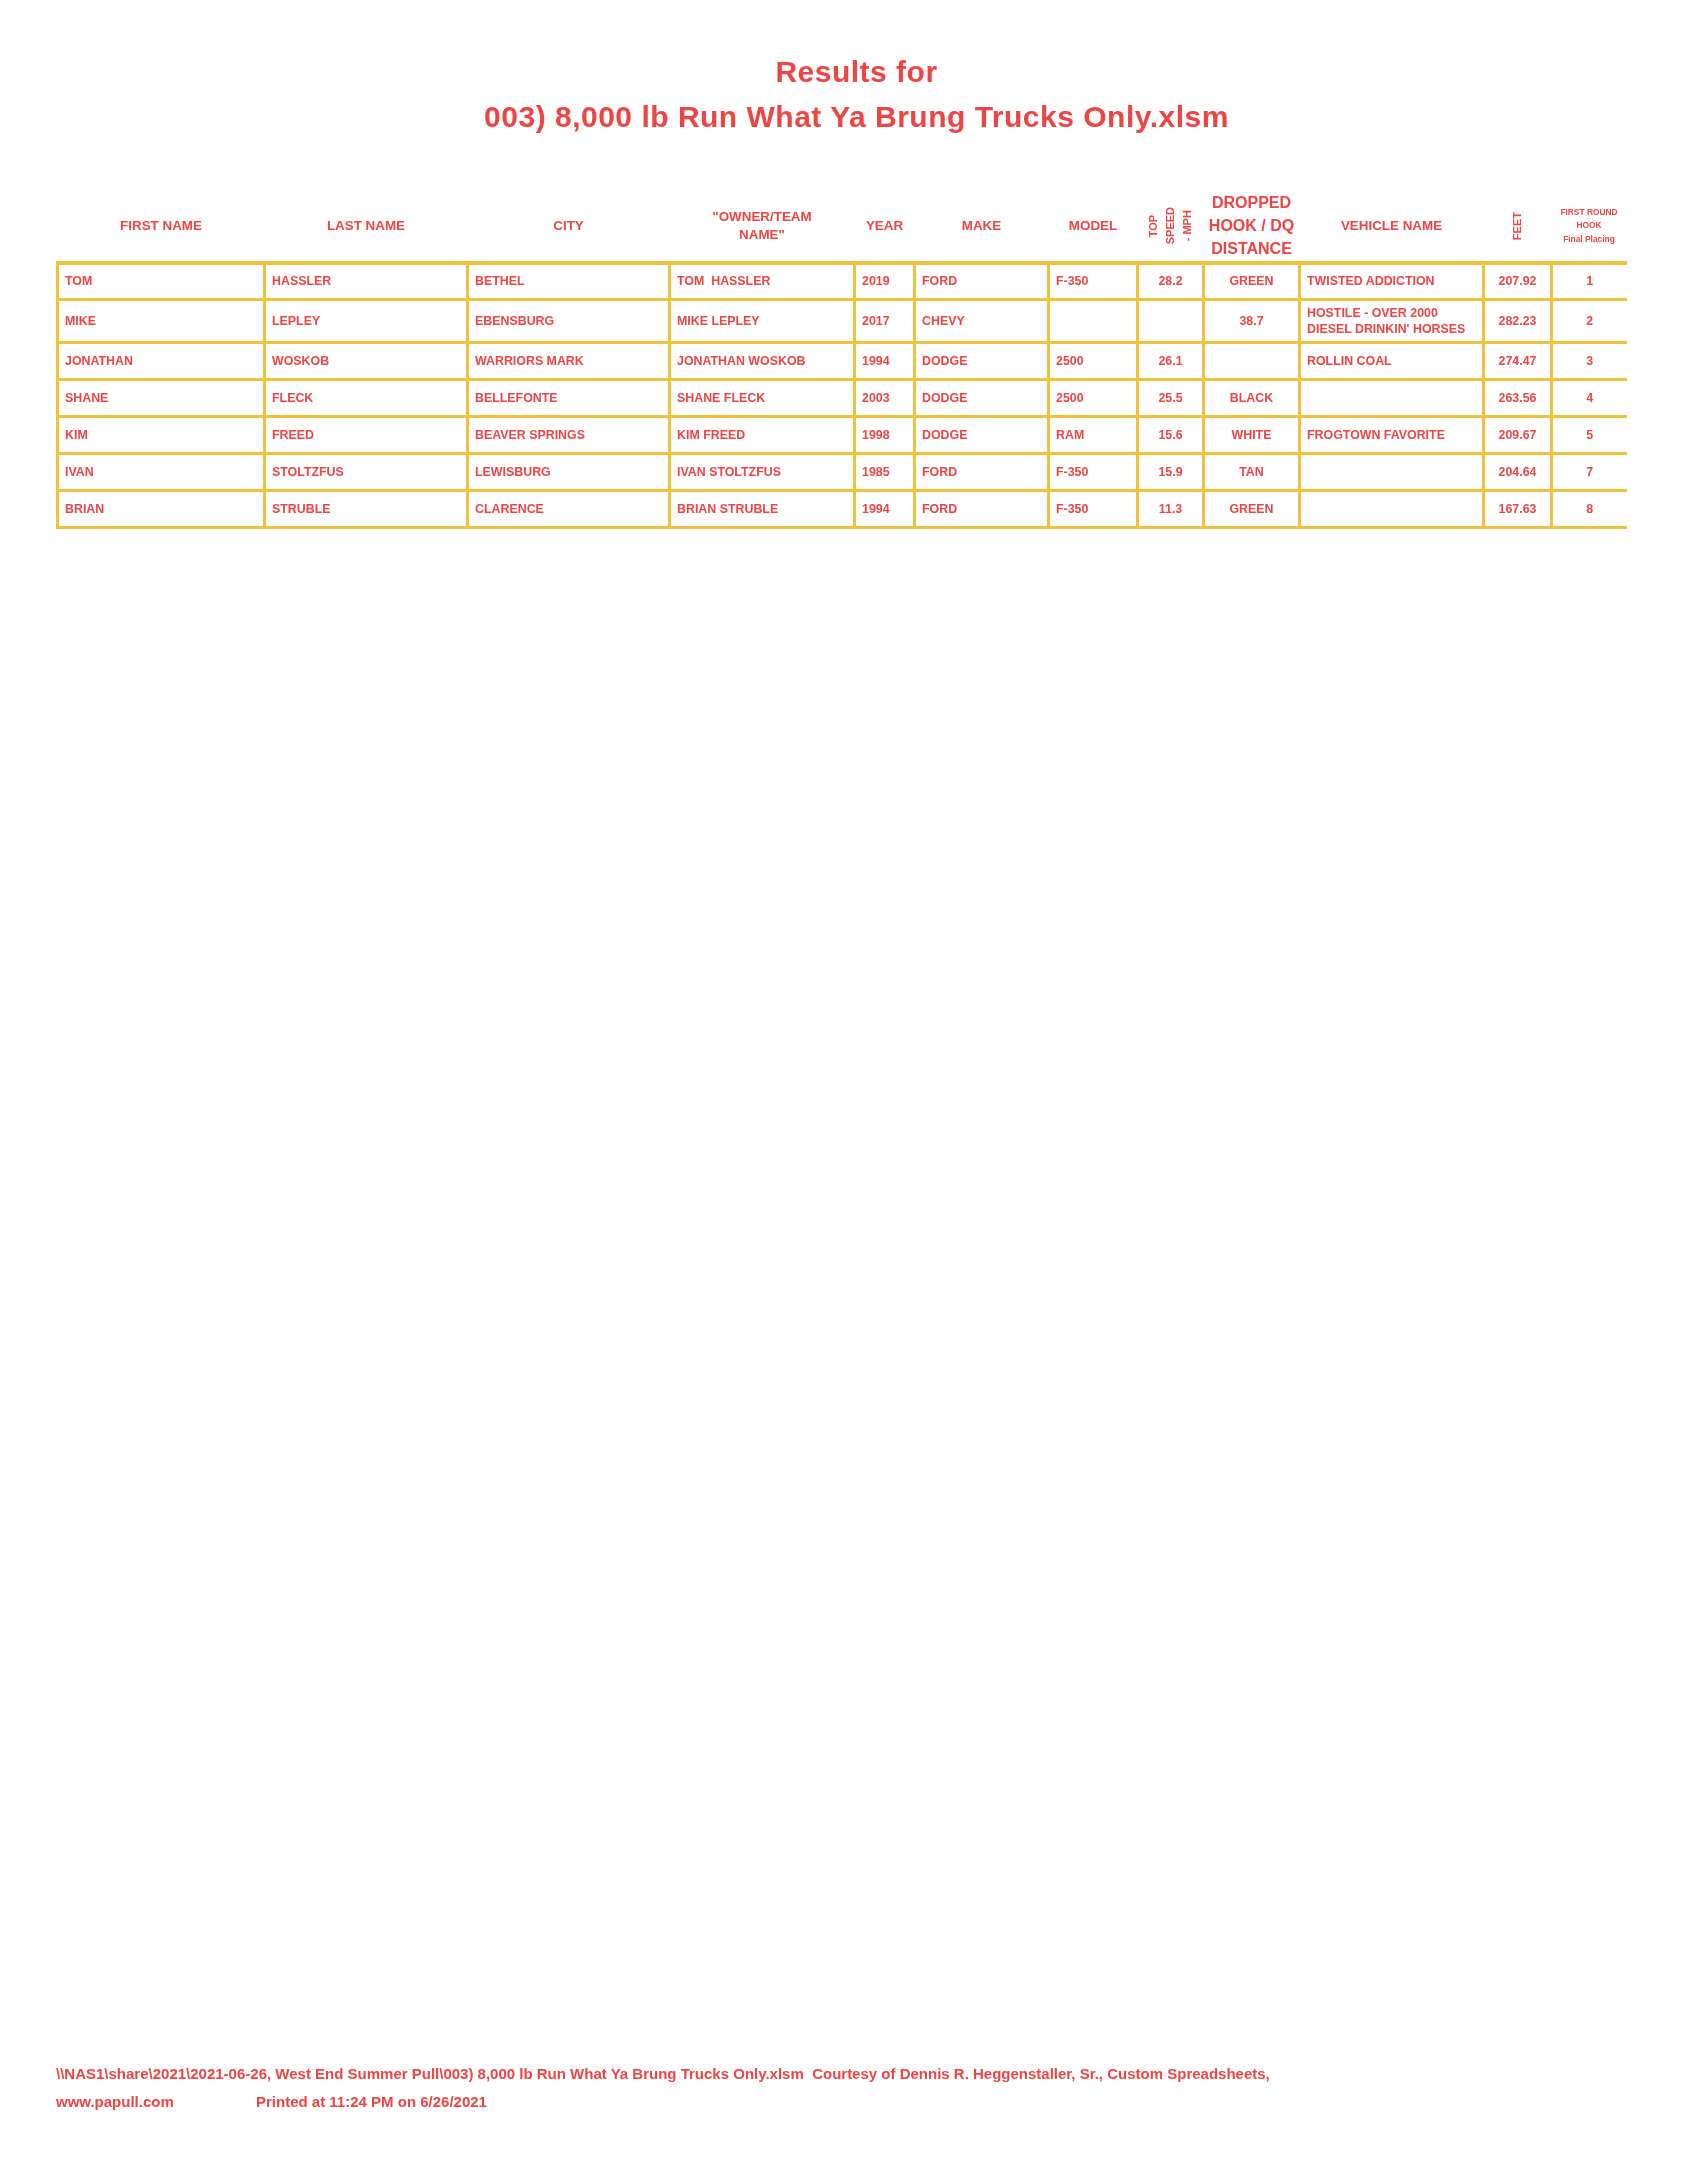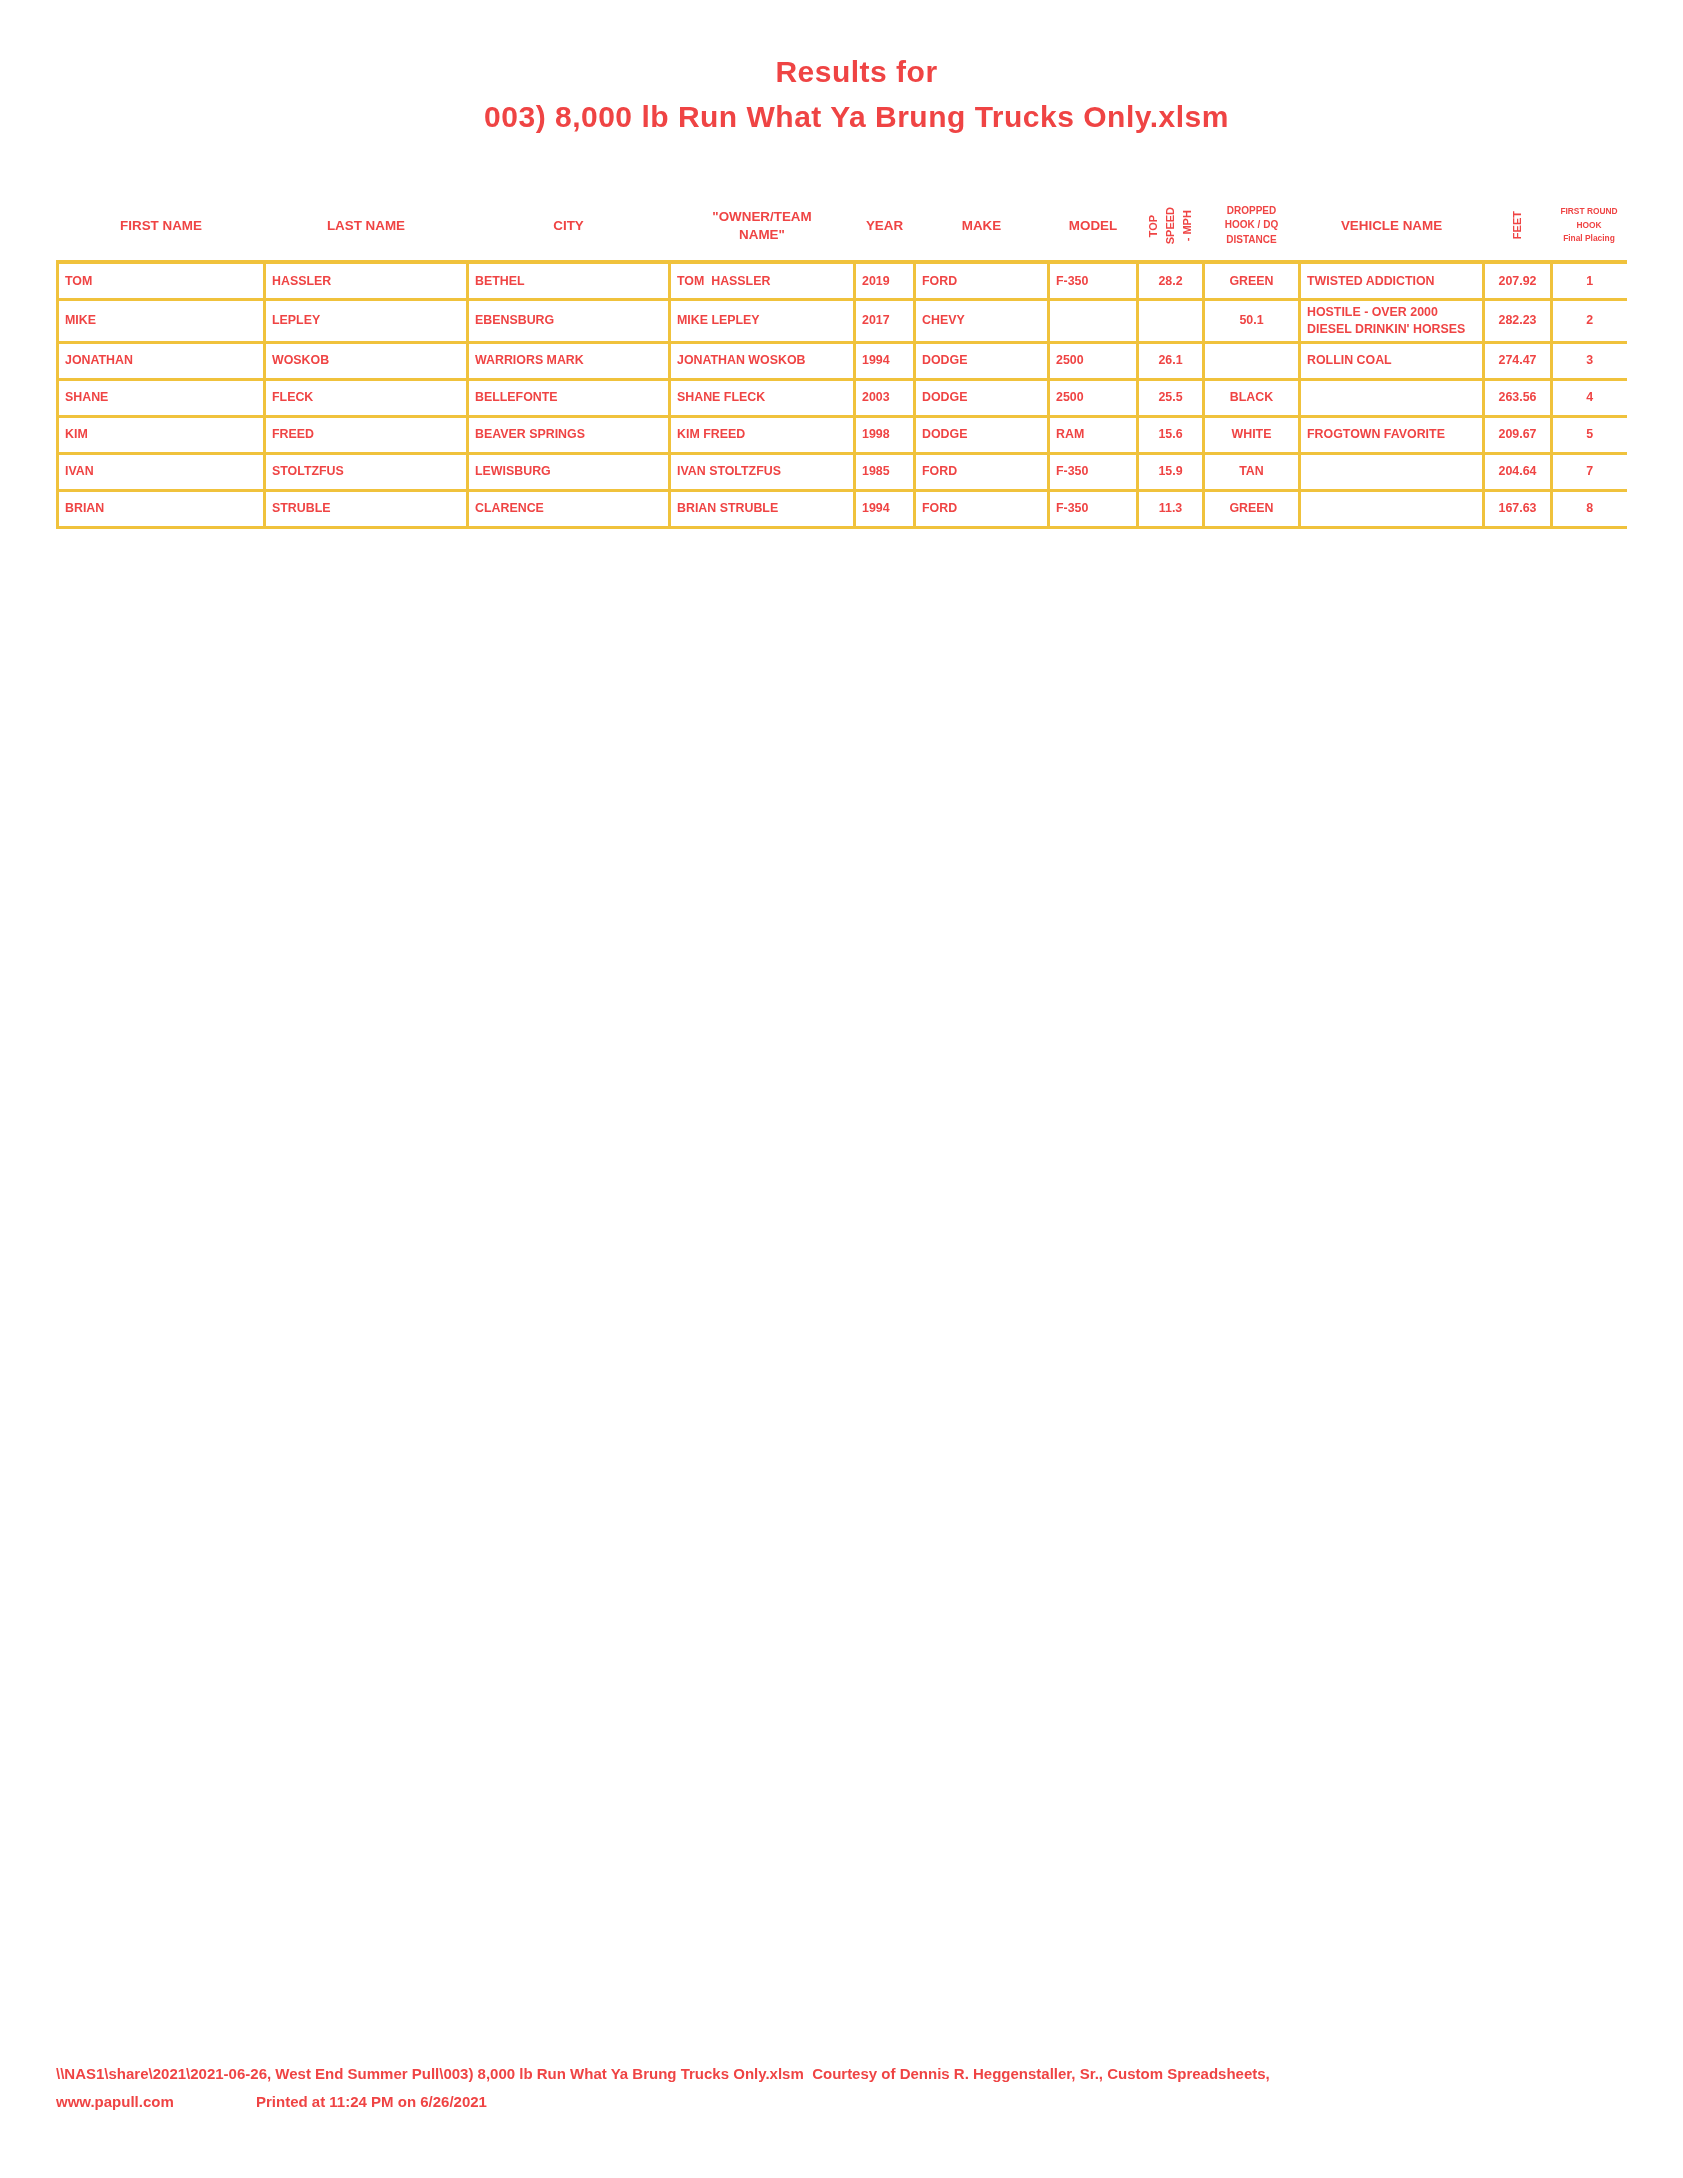--- a/index.html
+++ b/index.html
@@ -13,21 +13,21 @@
   .title-line1 { font-size: 30px; letter-spacing: 0.5px; }
   .title-line2 { font-size: 30px; margin-top: 11px; letter-spacing: 0.5px; text-align: center; }
 
   table.results { position: absolute; left: 41px; top: 191px; border-collapse: collapse; table-layout: fixed; }
   .results th, .results td { white-space: pre-wrap; font-weight: bold; overflow: hidden; }
   .results thead th {
     height: 71px; vertical-align: middle; text-align: center;
     font-size: 13.4px; line-height: 1.3; padding: 0 2px;
     border-bottom: 4px solid var(--gold);
   }
-  .results th.hdr-med   { font-size: 10px;  line-height: 1.45; }
+  .results th.hdr-med   { font-size: 16px;  line-height: 1.45; }
   .results th.hdr-small { font-size: 8.4px; line-height: 1.6; }
   .vert-label {
     writing-mode: vertical-rl; transform: rotate(180deg);
     font-size: 11px; line-height: 1.55; display: inline-block; margin-top: 4px;
   }
   .results tbody td {
     border: 3px solid var(--gold); height: 37px;
     font-size: 12.4px; vertical-align: middle; line-height: 1.3;
   }
   .results tbody tr:nth-child(2) td { height: 43px; }
@@ -92,21 +92,21 @@
         </tr>
         <tr>
           <td class="cell-left">MIKE</td>
           <td class="cell-left">LEPLEY</td>
           <td class="cell-left">EBENSBURG</td>
           <td class="cell-left">MIKE LEPLEY</td>
           <td class="cell-left">2017</td>
           <td class="cell-left">CHEVY</td>
           <td class="cell-left"></td>
           <td class="cell-center"></td>
-          <td class="cell-center">50.1</td>
+          <td class="cell-center">38.7</td>
           <td class="cell-left">HOSTILE - OVER 2000
 DIESEL DRINKIN' HORSES</td>
           <td class="cell-center">282.23</td>
           <td class="cell-center no-right">2</td>
         </tr>
         <tr>
           <td class="cell-left">JONATHAN</td>
           <td class="cell-left">WOSKOB</td>
           <td class="cell-left">WARRIORS MARK</td>
           <td class="cell-left">JONATHAN WOSKOB</td>

